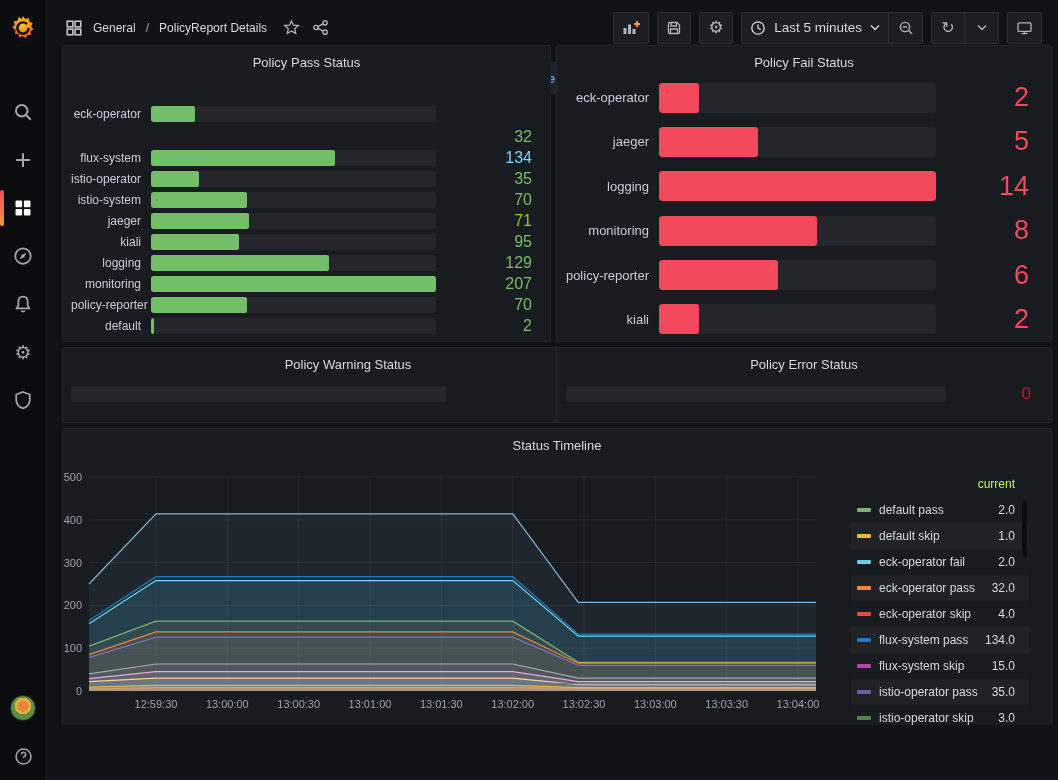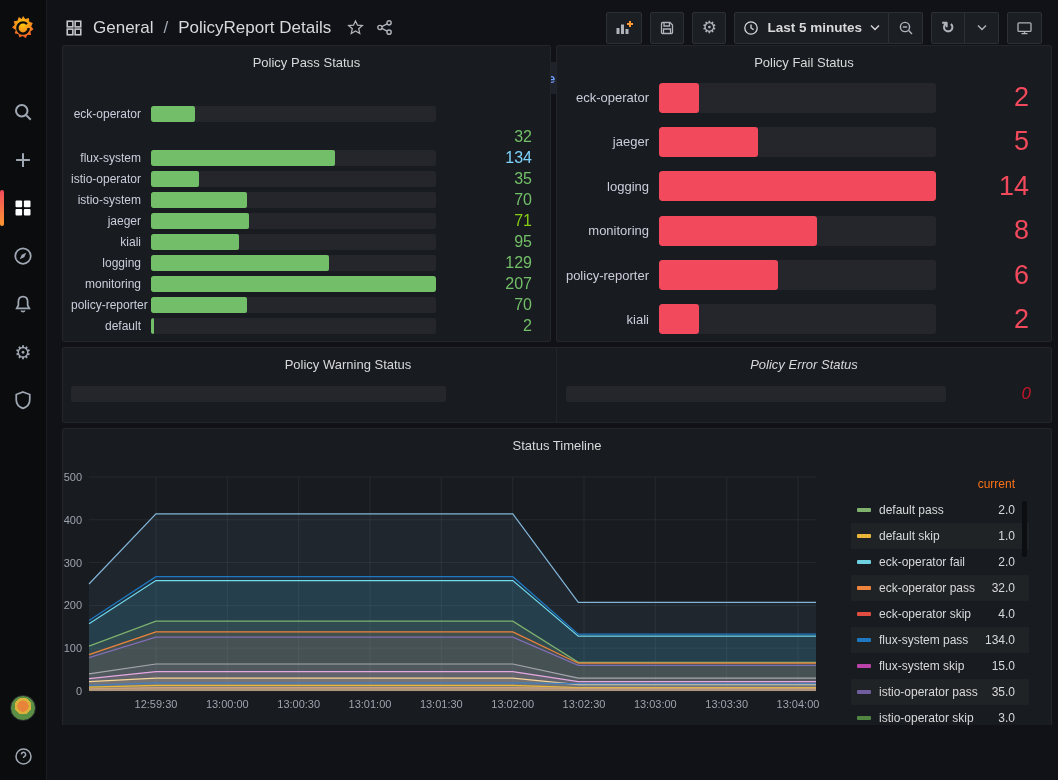--- a/index.html
+++ b/index.html
@@ -24,32 +24,32 @@
     border-radius:2px; background:linear-gradient(#F2495C,#FF9830); }
   .s-bottom{ margin-top:auto; display:flex; flex-direction:column; align-items:center; }
   .avatar{ width:26px; height:26px; border-radius:50%;
     background:radial-gradient(circle at 50% 42%, #e8833a 0 30%, #d9b13b 31% 45%, #5a8f44 46% 100%);
     border:1px solid #2a2d31;}
 
   
   .main{ margin-left:47px; position:relative; }
   .navbar{ height:55px; display:flex; align-items:center; justify-content:space-between;
     padding:0 16px 0 18px; }
-  .breadcrumb{ display:flex; align-items:center; gap:10px; font-size:17px; color:#d8d9da; }
+  .breadcrumb{ display:flex; align-items:center; gap:10px; font-size:12px; color:#d8d9da; }
   .crumb{ cursor:pointer; white-space:nowrap; }
   .crumb-sep{ color:#9fa7b3; }
   .bc-icons{ display:flex; align-items:center; gap:12px; margin-left:6px; color:#b0b4bb; }
   .toolbar{ display:flex; align-items:center; gap:8px; }
   .tb-group{ display:flex; }
   .tb-btn{ display:flex; align-items:center; justify-content:center; gap:8px;
     height:32px; min-width:34px; padding:0 8px;
     background:#1b1e23; border:1px solid #2c3038; border-radius:2px;
     color:#b0b4bb; cursor:pointer; font-size:13.5px; font-weight:500; }
   .tb-group .tb-btn+.tb-btn{ border-left:none; border-radius:0 2px 2px 0; }
-  .tb-group .tb-btn:first-child{ border-radius:2px 0 0 2px;font-weight:bold; }
+  .tb-group .tb-btn:first-child{ border-radius:2px 0 0 2px; }
   .tb-time{ color:#d8d9da; }
   .gear-glyph{ font-size:17px; line-height:1; }
   .refresh-glyph{ font-size:16px; line-height:1; }
 
   
   .submenu{ display:flex; margin:7px 16px 0 19px; height:32px; }
   .filter{ display:flex; margin-right:24px; }
   .filter-label{ display:flex; align-items:center; padding:0 10px; background:#1f222a;
     color:#6e9fff; font-size:13px; font-weight:700; border-radius:2px 0 0 2px; }
   .filter-value{ display:flex; align-items:center; gap:7px; padding:0 10px; margin-left:2px;
@@ -58,21 +58,21 @@
   .filter-value .chev{ color:#9fa7b3; }
 
   
   .dashboard{ position:absolute; left:15px; top:45px; width:990px; height:680px; overflow:hidden; }
   .panel{ position:absolute; background:#181b1f; border:1px solid #23252b; border-radius:2px; }
   .panel-title{ margin:0; padding-top:9px; text-align:center;
     font-size:13px; font-weight:500; color:#d8d9da; cursor:pointer; }
   .p-pass{ left:0; top:0; width:489px; height:297px; }
   .p-fail{ left:494px; top:0; width:496px; height:297px; }
   .p-warn{ left:0; top:302px; width:572px; height:76px; }
-  .p-err{ left:494px; top:302px; width:496px; height:76px;font-style:italic; }
+  .p-err{ left:494px; top:302px; width:496px; height:76px; }
   .p-tl{ left:0; top:383px; width:990px; height:314px; }
 
   .gauge-rows{ position:absolute; left:8px; right:8px; top:36px; bottom:6px;
     display:flex; flex-direction:column; justify-content:space-between; }
   .g-row{ display:flex; align-items:center; }
   .g-label{ width:80px; flex:none; text-align:right; font-size:12px; color:#ccccdc; padding-right:10px;
     white-space:nowrap; }
   .g-track{ flex:none; height:16px; width:285px; background:#24262c; border-radius:2px; overflow:hidden; }
   .g-fill{ height:100%; border-radius:2px; }
   .g-value{ flex:1; text-align:right; font-size:16px; padding-right:10px; }
@@ -83,21 +83,21 @@
   .single-row{ display:flex; align-items:center; margin:12px 8px 0 8px; }
   .p-warn .g-track{ width:375px; }
   .p-err .g-track{ width:380px; margin-left:1px; }
   .single-row .g-value{ font-size:17px; padding-right:12px; }
 
   
   .tl-svg{ position:absolute; left:0; top:0; }
   .grid-l{ stroke:rgba(204,204,220,0.08); stroke-width:1; }
   .ax{ fill:#9da3ae; font-size:11px; font-family:"Liberation Sans",sans-serif; }
   .legend{ position:absolute; left:788px; top:46px; width:178px; font-size:12px; }
-  .legend-header{ text-align:right; color:#f97316; padding:2px 14px 4px 0; height:22px; cursor:pointer; }
+  .legend-header{ text-align:right; color:#bef264; padding:2px 14px 4px 0; height:22px; cursor:pointer; }
   .l-row{ display:flex; align-items:center; height:26px; padding:0 14px 0 6px; cursor:pointer; }
   .l-row:nth-child(even){ background:rgba(255,255,255,0.035); }
   .l-swatch{ width:14px; height:4px; border-radius:1px; flex:none; }
   .l-label{ flex:1; margin-left:8px; color:#d8d9da; white-space:nowrap; }
   .l-value{ text-align:right; color:#d8d9da; }
   .legend-scroll{ position:absolute; right:2px; top:26px; width:5px; height:56px;
     background:#0d0e11; border-radius:3px; cursor:pointer; }
 </style>
 </head>
 <body>

